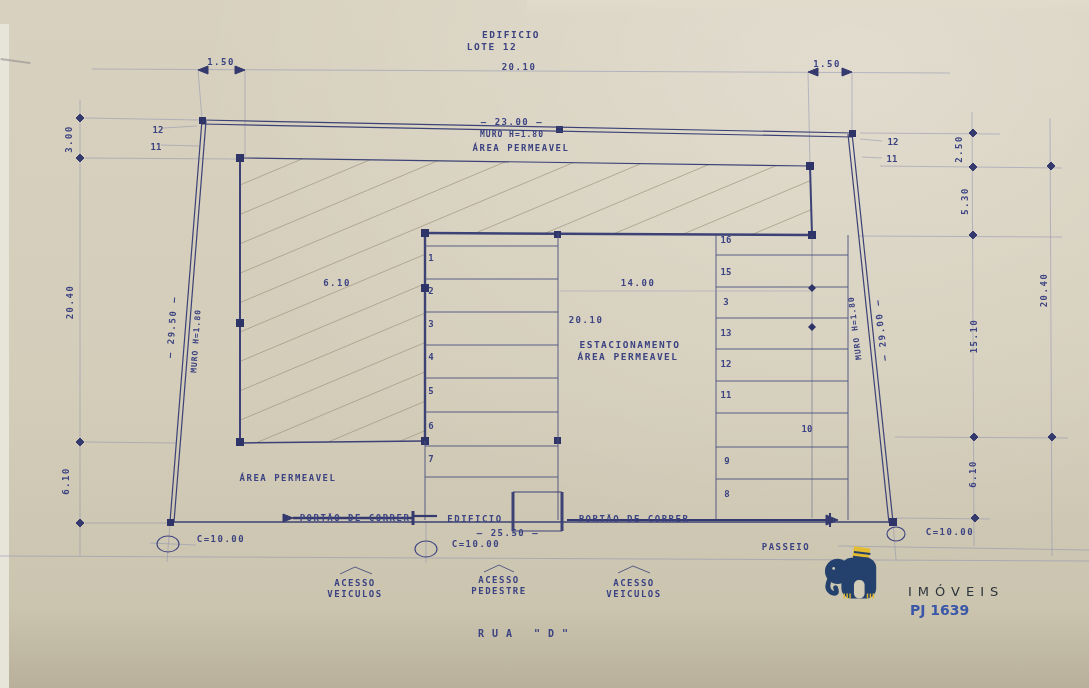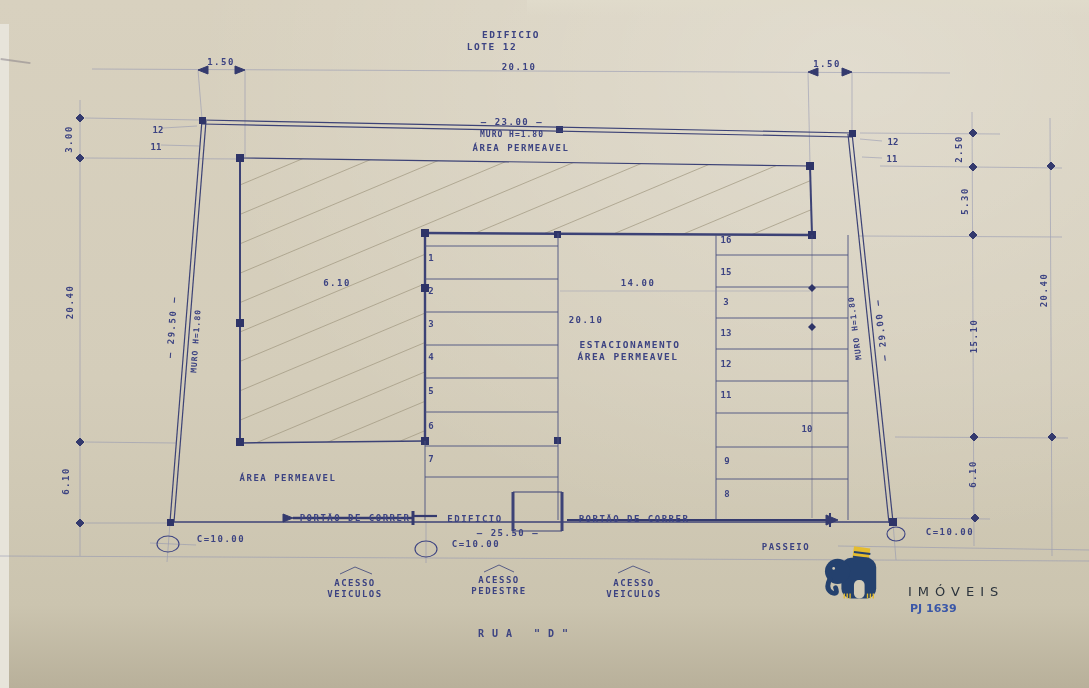--- a/index.html
+++ b/index.html
@@ -25,21 +25,21 @@
   .t.big{font-size:9.5px;}
   .t.small{font-size:8px;letter-spacing:1px;}
   .t.num{letter-spacing:0;}
   .rot90{transform:translate(-50%,-50%) rotate(-90deg);}
   .rotL{transform:translate(-50%,-50%) rotate(-86deg);}
   .rotR{transform:translate(-50%,-50%) rotate(-97deg);}
   .rua{letter-spacing:8px;font-size:10px;}
   #logo{position:absolute;left:824px;top:544px;width:260px;height:80px;}
   #logo .brand{position:absolute;left:58px;top:-10px;font-family:"DejaVu Sans","Liberation Sans",sans-serif;font-size:42px;font-weight:400;color:#4a5a6b;letter-spacing:1px;}
   #logo .subtitle{position:absolute;left:84px;top:40px;font-family:"DejaVu Sans","Liberation Sans",sans-serif;font-size:13px;color:#2b333c;letter-spacing:6px;}
-  #logo .reg{position:absolute;left:86px;top:58px;font-family:"DejaVu Sans","Liberation Sans",sans-serif;font-size:11px;font-weight:bold;color:#3a57a8;}
+  #logo .reg{position:absolute;left:86px;top:58px;font-family:"DejaVu Sans","Liberation Sans",sans-serif;font-size:14px;font-weight:bold;color:#3a57a8;}
   .crease{position:absolute;left:0;top:60px;width:30px;height:8px;border-top:2px solid rgba(120,112,125,.45);transform:rotate(8deg);}
 </style>
 </head>
 <body>
 
 <div id="stage">
 
   <div class="paper-edge-left"></div>
   <div class="paper-edge-top"></div>
   <div class="crease"></div>

